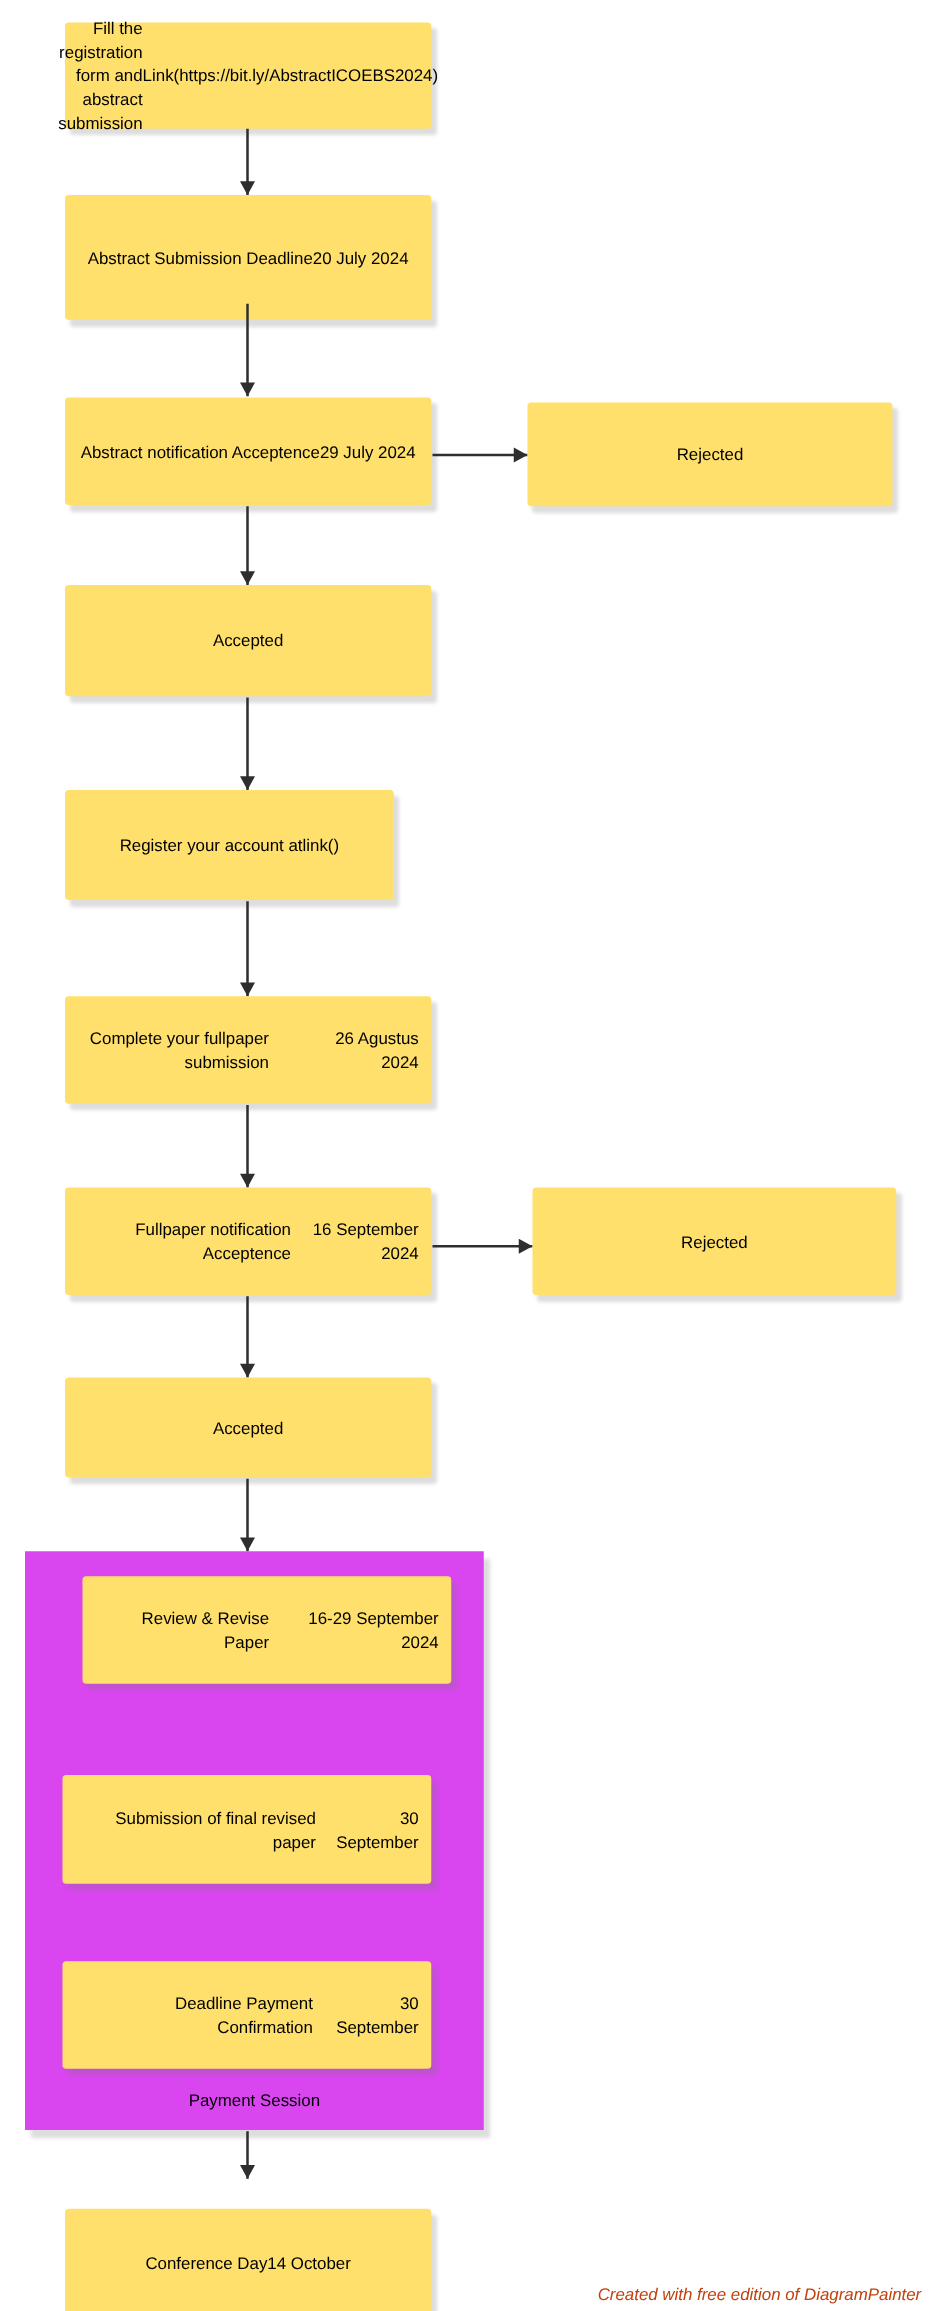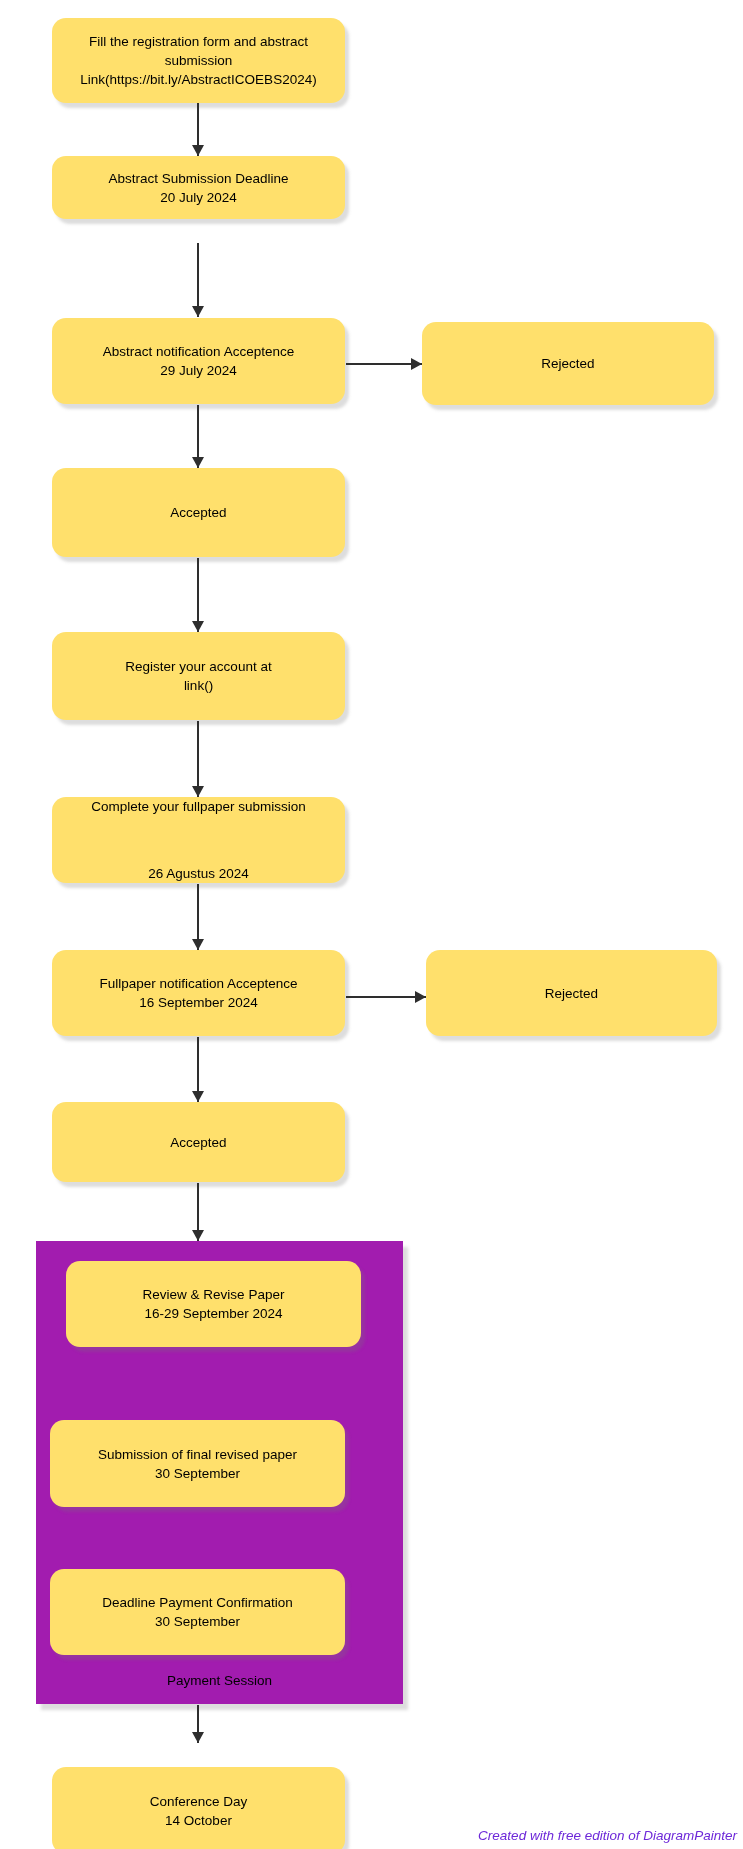--- a/index.html
+++ b/index.html
@@ -7,39 +7,38 @@
     position: relative;
     width: 743px;
     height: 1849px;
     background: #ffffff;
     font-family: "Liberation Sans", sans-serif;
     overflow: hidden;
   }
   .node {
     position: absolute;
     background: #FFE06C;
-    border-radius: 14px;
+    border-radius: 3px;
     box-shadow: 4px 5px 3px rgba(120,120,120,0.25);
     display: flex;
-    flex-direction: column;
+    flex-direction: row;
     align-items: center;
     justify-content: center;
-    text-align: center;
+    text-align: right;
     color: #000000;
     font-size: 13.5px;
     line-height: 19px;
     padding: 4px 10px;
     box-sizing: border-box;
   }
   .container-box {
     position: absolute;
-    background: #a21caf;
+    background: #d946ef;
     box-shadow: 5px 6px 3px rgba(120,120,120,0.25);
     box-sizing: border-box;
-    margin-left: 16px;
   }
   .container-label {
     position: absolute;
     left: 0; right: 0;
     text-align: center;
     font-size: 13.5px;
     color: #000000;
   }
   .varrow {
     position: absolute;
@@ -68,37 +67,37 @@
     border-top: 6px solid transparent;
     border-bottom: 6px solid transparent;
     border-left: 11px solid #2E2E2E;
   }
   .watermark {
     position: absolute;
     right: 6px;
     bottom: 6px;
     font-size: 13.5px;
     font-style: italic;
-    color: #6d28d9;
+    color: #c2410c;
   }
   .ln { display: block; }
 </style>
 </head>
 <body>
 
 <div class="canvas">
 
   <div class="node" style="left:52px; top:18px; width:293px; height:85px;">
     <span class="ln">Fill the registration form and abstract submission</span>
     <span class="ln">Link(https://bit.ly/AbstractICOEBS2024)</span>
   </div>
 
   <div class="varrow" style="left:197px; top:103px; height:53px;"></div>
 
-  <div class="node" style="left:52px; top:156px; width:293px; height:63px;">
+  <div class="node" style="left:52px; top:156px; width:293px; height:100px;">
     <span class="ln">Abstract Submission Deadline</span>
     <span class="ln">20 July 2024</span>
   </div>
 
   <div class="varrow" style="left:197px; top:243px; height:74px;"></div>
 
   <div class="node" style="left:52px; top:318px; width:293px; height:86px;">
     <span class="ln">Abstract notification Acceptence</span>
     <span class="ln">29 July 2024</span>
   </div>
@@ -110,21 +109,21 @@
   </div>
 
   <div class="varrow" style="left:197px; top:405px; height:63px;"></div>
 
   <div class="node" style="left:52px; top:468px; width:293px; height:89px;">
     <span class="ln">Accepted</span>
   </div>
 
   <div class="varrow" style="left:197px; top:558px; height:74px;"></div>
 
-  <div class="node" style="left:52px; top:632px; width:293px; height:88px;">
+  <div class="node" style="left:52px; top:632px; width:263px; height:88px;">
     <span class="ln">Register your account at</span>
     <span class="ln">link()</span>
   </div>
 
   <div class="varrow" style="left:197px; top:721px; height:76px;"></div>
 
   <div class="node" style="left:52px; top:797px; width:293px; height:86px;gap:48px;">
     <span class="ln">Complete your fullpaper submission</span>
     <span class="ln">26 Agustus 2024</span>
   </div>

